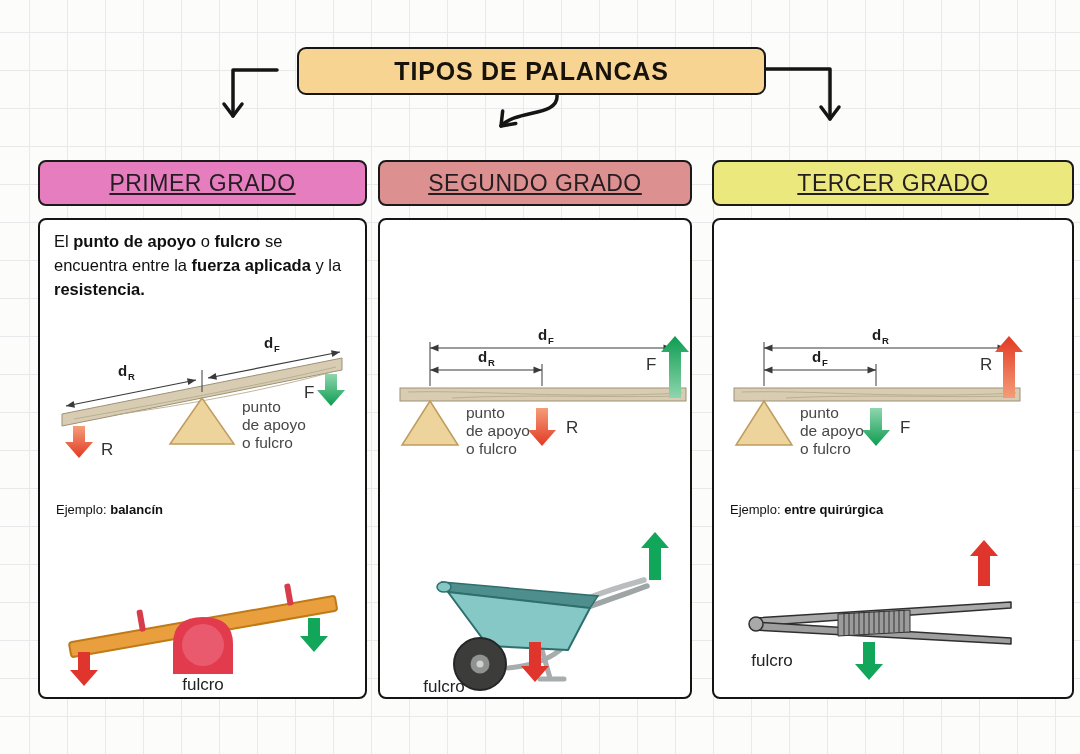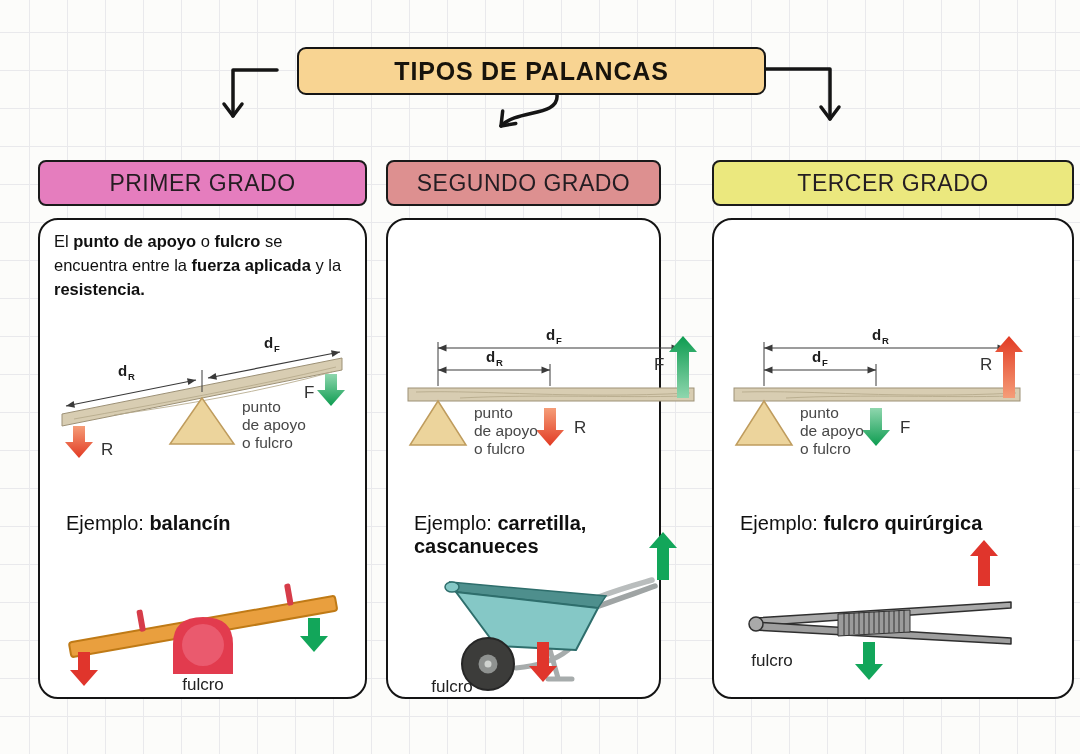--- a/index.html
+++ b/index.html
@@ -19,38 +19,38 @@
 
   .title-banner{
     position:absolute;left:297px;top:47px;width:465px;height:44px;z-index:2;
     background:var(--title-bg);border:2.5px solid var(--ink);border-radius:9px;
     display:flex;align-items:center;justify-content:center;
   }
   .title-banner span{font-weight:bold;font-size:25px;letter-spacing:.8px;color:#17130c}
 
   .col{position:absolute;top:160px;z-index:2}
   .col1{left:38px;width:329px}
-  .col2{left:386px;width:275px}
+  .col2{left:378px;width:314px}
   .col3{left:712px;width:362px}
   .grade-header{
     height:42px;border:2.2px solid #1a1a1a;border-radius:8px;
     display:flex;align-items:center;justify-content:center;
-    font-size:23px;color:#241d22;letter-spacing:.5px;
+    font-size:23px;color:#241d22;letter-spacing:.5px;text-decoration:underline;
   }
   .g1{background:var(--grade1-bg)}
   .g2{background:var(--grade2-bg)}
   .g3{background:var(--grade3-bg)}
   .card{
     position:absolute;top:58px;left:0;right:0;height:477px;
-    background:var(--card-bg);border:2.2px solid #141414;border-radius:20px;
+    background:var(--card-bg);border:2.2px solid #141414;border-radius:8px;
   }
   .desc{position:absolute;top:10px;left:14px;right:11px;margin:0;font-size:16.5px;line-height:1.45;color:#101010}
   .desc b{font-weight:bold}
   .diagram{position:absolute;top:88px;left:12px}
-  .example-label{position:absolute;top:282px;left:16px;margin:10px;font-size:20px;color:#101010}
+  .example-label{position:absolute;top:282px;left:16px;margin:0;font-size:13px;color:#101010}
   .example-label b{font-weight:bold}
   .example-art{position:absolute;top:304px;left:12px}
 
   .wood{fill:var(--wood);stroke:#9d9177;stroke-width:1}
   .grain{stroke:#b5a98b;stroke-width:1;fill:none;opacity:.85}
   .tri{fill:var(--fulcrum-tan);stroke:#bf9c5d;stroke-width:1.5}
   .dim{stroke:#3a3a3a;stroke-width:1.2;fill:none}
   .tick{stroke:#3a3a3a;stroke-width:1;fill:none}
   .dimlbl{font-size:15px;font-weight:bold;fill:#1d1d1d}
   .dimsub{font-size:9.5px;font-weight:bold;fill:#1d1d1d}
@@ -166,21 +166,20 @@
         <text class="dimsub" x="96" y="58">R</text>
         <polygon fill="url(#gRedDown)" points="144,100 156,100 156,122 164,122 150,138 136,122 144,122"></polygon>
         <text class="rf" x="174" y="125">R</text>
         <polygon fill="url(#gGreenUp)" points="277,90 289,90 289,44 297,44 283,28 269,44 277,44"></polygon>
         <text class="rf" x="254" y="62">F</text>
         <text class="flbl" x="74" y="110">punto</text>
         <text class="flbl" x="74" y="128">de apoyo</text>
         <text class="flbl" x="74" y="146">o fulcro</text>
       </svg>
 
-      <p class="example-label"><span>Ejemplo: </span><b>carretilla, cascanueces</b></p>
 
       <svg class="example-art" width="302" height="170" viewBox="0 0 302 170">
         <polygon class="arr-green" points="257,56 269,56 269,24 277,24 263,8 249,24 257,24"></polygon>
         <path d="M196,74 C222,64 238,60 252,56" stroke="#b9bdbd" stroke-width="5.5" fill="none" stroke-linecap="round"></path>
         <path d="M199,82 C226,72 242,67 255,62" stroke="#9fa4a4" stroke-width="5.5" fill="none" stroke-linecap="round"></path>
         <path d="M188,86 C186,120 160,140 116,144" stroke="#a7acac" stroke-width="5" fill="none" stroke-linecap="round"></path>
         <path d="M150,126 L158,154 M148,155 L172,155" stroke="#a7acac" stroke-width="5" fill="none" stroke-linecap="round"></path>
         <polygon points="50,58 206,72 198,84 56,68" fill="#4e8f8d" stroke="#2e6e6c" stroke-width="1.5"></polygon>
         <ellipse cx="52" cy="63" rx="7" ry="5" fill="var(--barrow-teal)" stroke="#2e6e6c" stroke-width="1.5"></ellipse>
         <path d="M56,68 L198,84 L176,126 L96,122 Z" fill="var(--barrow-teal)" stroke="#2e6e6c" stroke-width="2" stroke-linejoin="round"></path>
@@ -215,21 +214,21 @@
         <text class="dimsub" x="96" y="58">F</text>
         <polygon fill="url(#gGreenDown)" points="144,100 156,100 156,122 164,122 150,138 136,122 144,122"></polygon>
         <text class="rf" x="174" y="125">F</text>
         <polygon fill="url(#gRedUp)" points="277,90 289,90 289,44 297,44 283,28 269,44 277,44"></polygon>
         <text class="rf" x="254" y="62">R</text>
         <text class="flbl" x="74" y="110">punto</text>
         <text class="flbl" x="74" y="128">de apoyo</text>
         <text class="flbl" x="74" y="146">o fulcro</text>
       </svg>
 
-      <p class="example-label"><span>Ejemplo: </span><b>fulcro quirúrgica</b></p>
+      <p class="example-label"><span>Ejemplo: </span><b>entre quirúrgica</b></p>
 
       <svg class="example-art" width="302" height="170" viewBox="0 0 302 170">
         <polygon class="arr-red" points="252,62 264,62 264,32 272,32 258,16 244,32 252,32"></polygon>
         <polygon points="28,94 285,78 285,84 28,102" fill="#a9a9a9" stroke="#2f2f2f" stroke-width="1.5" stroke-linejoin="round"></polygon>
         <polygon points="28,98 285,114 285,120 28,106" fill="#9e9e9e" stroke="#2f2f2f" stroke-width="1.5" stroke-linejoin="round"></polygon>
         <circle cx="30" cy="100" r="7" fill="#a9a9a9" stroke="#2f2f2f" stroke-width="1.5"></circle>
         <polygon points="112,90 184,86 184,108 112,112" fill="#9b9b9b" stroke="#333333" stroke-width="1"></polygon>
         <path d="M118,89 V111 M123,89 V111 M128,89 V110 M133,88 V110 M138,88 V110 M143,88 V110 M148,88 V109 M153,87 V109 M158,87 V109 M163,87 V109 M168,87 V108 M173,86 V108 M178,86 V108" stroke="#333" stroke-width="1" fill="none"></path>
         <polygon class="arr-green" points="137,118 149,118 149,140 157,140 143,156 129,140 137,140"></polygon>
         <text class="fulcro-lbl" x="46" y="142" text-anchor="middle">fulcro</text>

